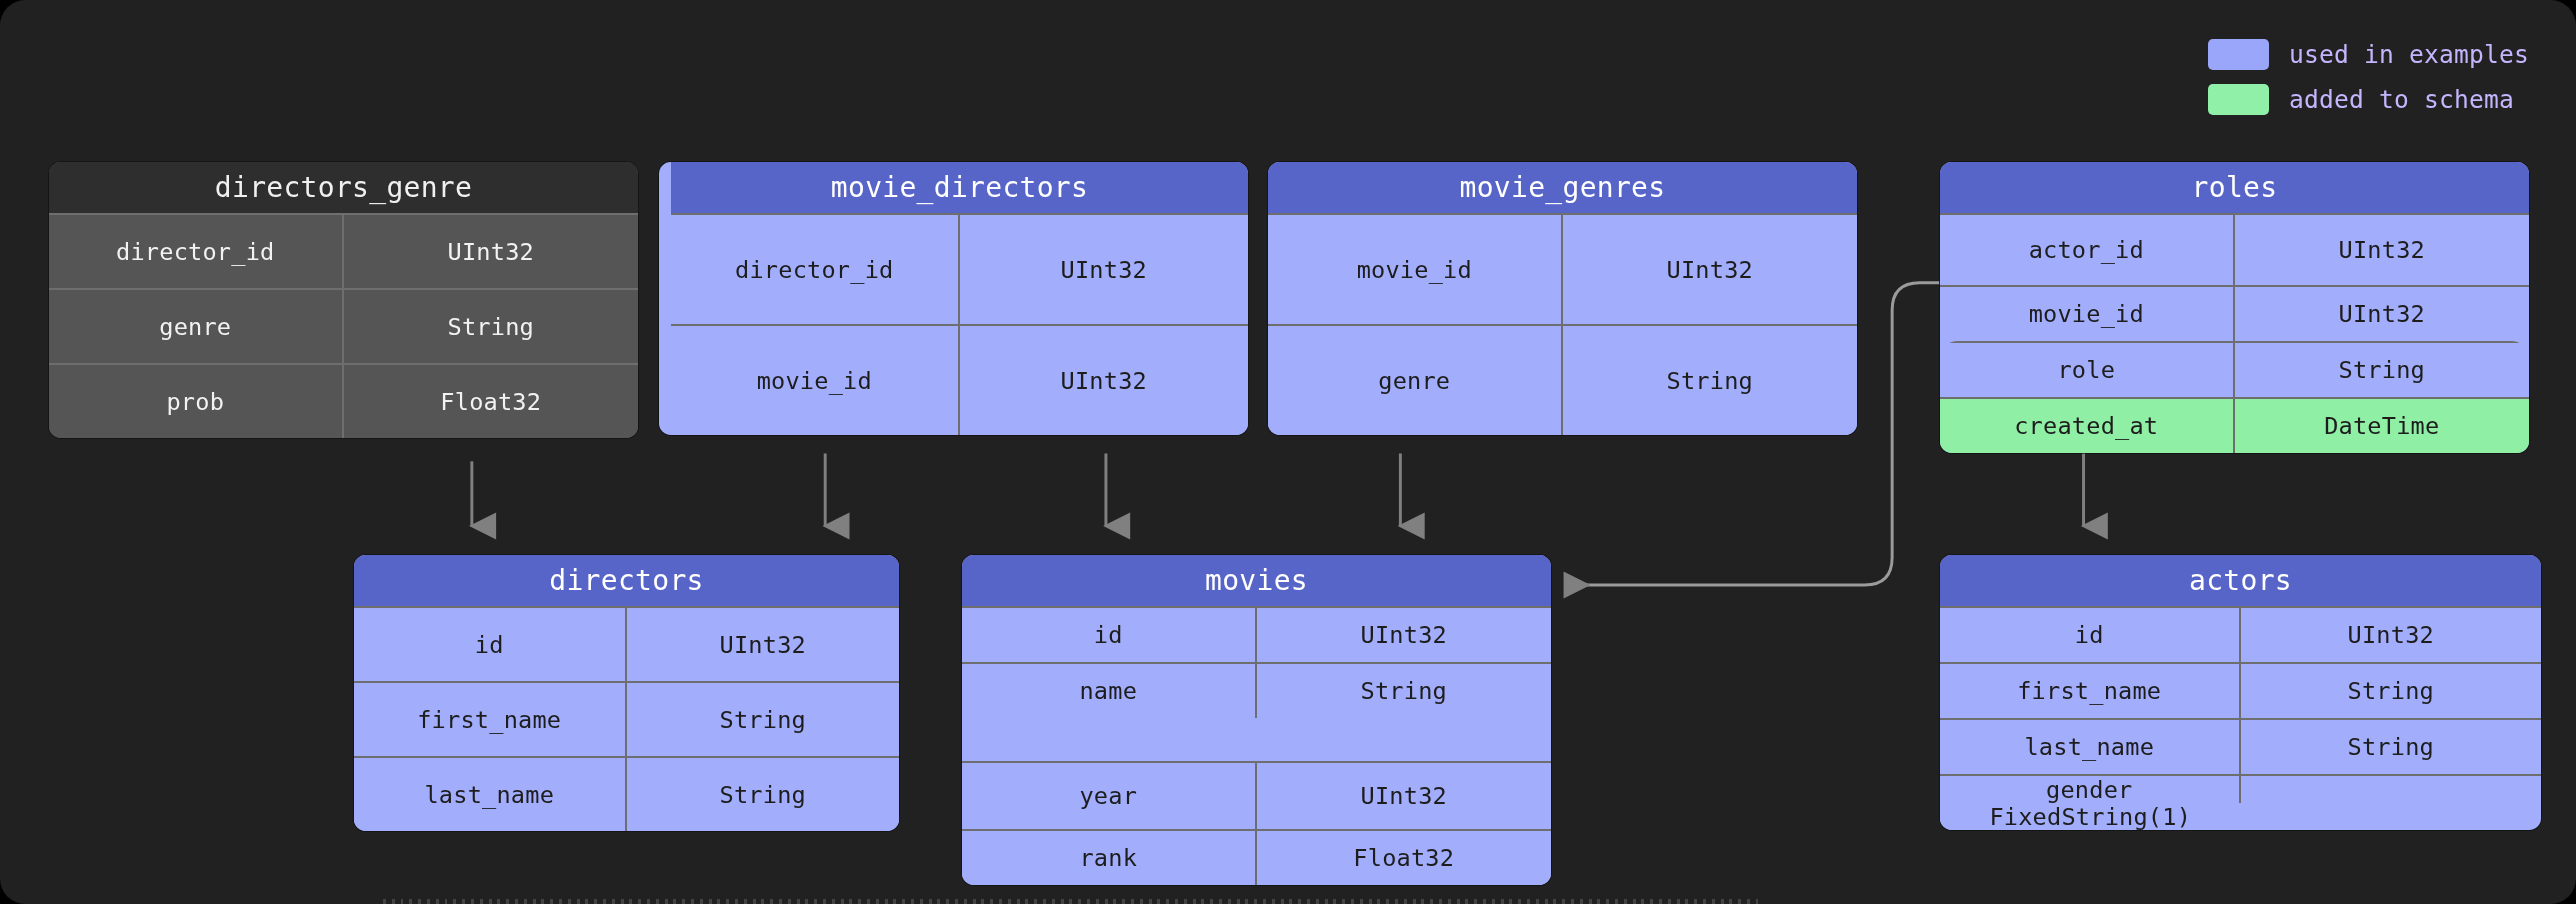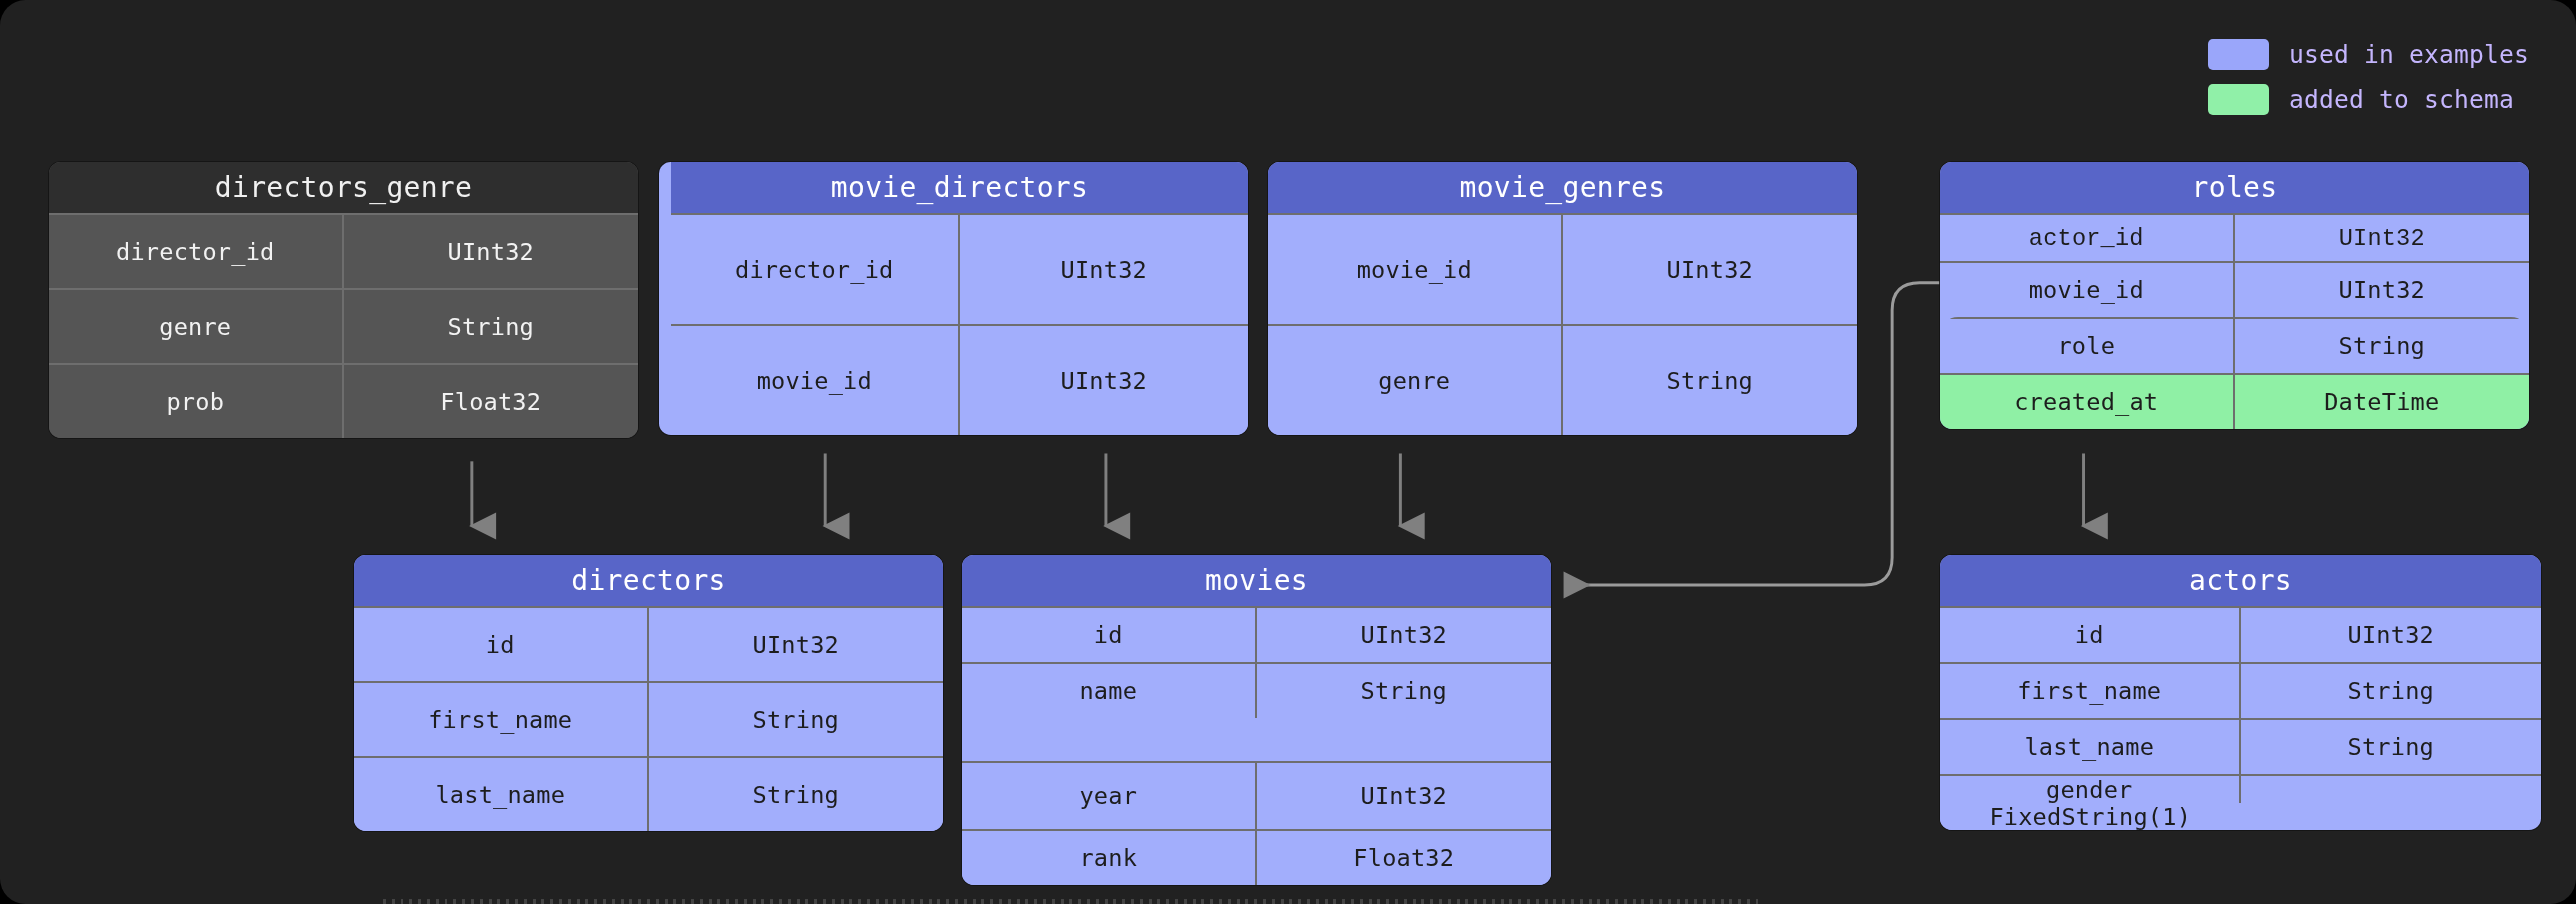--- a/index.html
+++ b/index.html
@@ -199,40 +199,40 @@
         <div class="table-row" style="height: 111px;">
           <div class="cell cell-name">genre</div>
           <div class="cell cell-type">String</div>
         </div>
       </div>
   </div>
 
   <div class="table t-blue" style="left:1940px; top:162px; width:589px;">
     <div class="table-header">roles</div>
     <div class="rows">
-        <div class="table-row" style="height: 48px; font-family: Liberation Mono, monospace;">
+        <div class="table-row" style="height: 72px;">
           <div class="cell cell-name">actor_id</div>
           <div class="cell cell-type">UInt32</div>
         </div>
         <div class="table-row" style="height: 56px;">
           <div class="cell cell-name">movie_id</div>
           <div class="cell cell-type">UInt32</div>
         </div>
         <div class="table-row" style="height: 56px; border-radius: 18px;">
           <div class="cell cell-name">role</div>
           <div class="cell cell-type">String</div>
         </div>
         <div class="table-row row-green" style="height: 56px;">
           <div class="cell cell-name">created_at</div>
           <div class="cell cell-type">DateTime</div>
         </div>
       </div>
   </div>
 
-  <div class="table t-blue" style="left:354px; top:555px; width:589px;">
+  <div class="table t-blue" style="left:354px; top:555px; width:545px;">
     <div class="table-header">directors</div>
     <div class="rows">
         <div class="table-row" style="height: 75px;">
           <div class="cell cell-name">id</div>
           <div class="cell cell-type">UInt32</div>
         </div>
         <div class="table-row" style="height: 75px;">
           <div class="cell cell-name">first_name</div>
           <div class="cell cell-type">String</div>
         </div>

